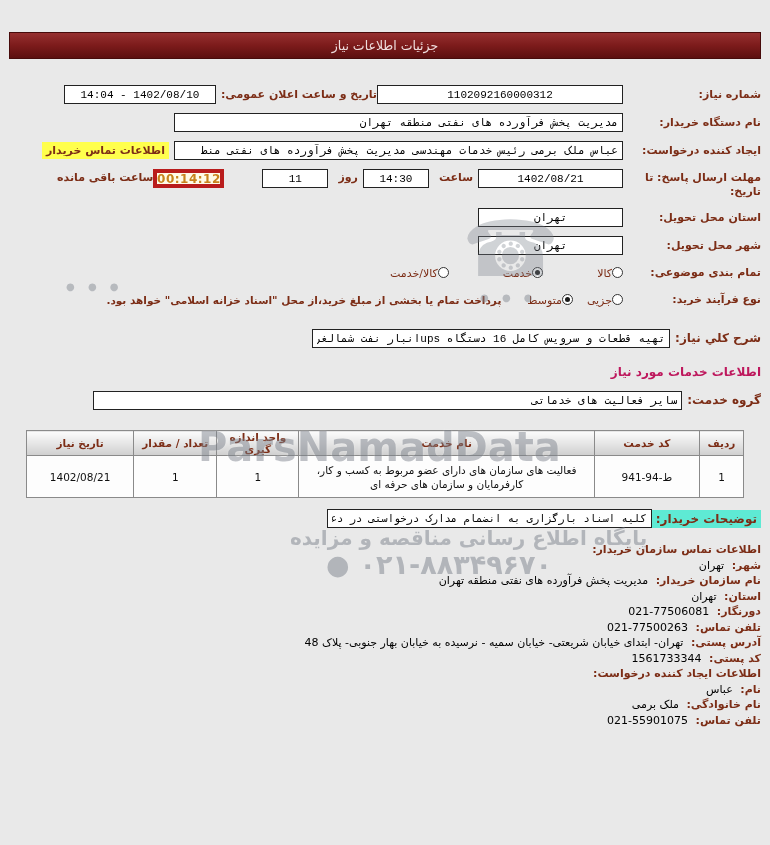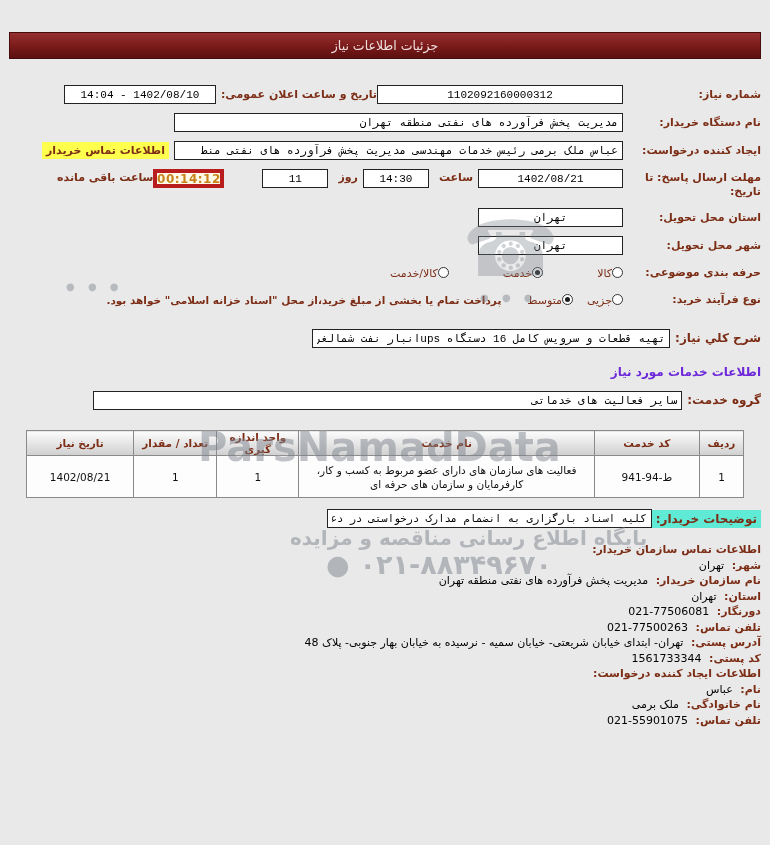--- a/index.html
+++ b/index.html
@@ -25,21 +25,21 @@
 .link{background:#ffff4d;color:#7c2d16;font-weight:bold;margin-right:5px;padding:2px 4px;white-space:nowrap;cursor:pointer}
 .countdown{width:71px;height:19px;margin-right:38px;background:#fffbe8;border:4px solid #b91c1c;color:#c8831c;font-weight:bold;font-size:12px;display:flex;align-items:center;justify-content:center;direction:ltr;letter-spacing:.5px;flex:none}
 .radio-item{display:flex;cursor:pointer}
 .cat .radio-item{margin-left:54px}
 .proc .radio-item{margin-left:14px}
 .radio{width:11px;height:11px;border:1px solid #333;border-radius:50%;background:#fff;display:inline-block;position:relative;flex:none}
 .radio.checked::after{content:"";position:absolute;left:2px;top:2px;right:2px;bottom:2px;background:#1b1b1b;border-radius:50%}
 .opt{color:#7c2d16;white-space:nowrap}
 .note{color:#7c2d16;font-weight:bold;margin-right:12px;white-space:nowrap;font-size:10.5px}
 .desc-row{margin-top:20px}
-.sect{margin:17px 9px 0;color:#6d28d9;font-weight:bold;font-size:12px}
+.sect{margin:17px 9px 0;color:#be185d;font-weight:bold;font-size:12px}
 .grow{margin-top:12px}
 .tbl{border-collapse:collapse;table-layout:fixed;width:718px;margin:20px 17px 0}
 .tbl th{background:linear-gradient(180deg,#fcfcfc,#cfcfcf);border:1px solid #8a8a8a;color:#7c2d16;font-size:10.5px;height:22px;padding:0 2px;font-weight:bold}
 .tbl td{border:1px solid #8a8a8a;background:rgba(255,255,255,.9);font-size:10.5px;text-align:center;height:42px;padding:2px 4px;color:#101010;line-height:14px}
 .c0{width:44px}.c1{width:105px}.c2{width:295px}.c3{width:82px}.c4{width:83px}.c5{width:107px}
 .notes-row{margin-top:11px}
 .contact{padding:14px 9px 0;line-height:15.5px}
 .cline .b{color:#7c2d16;font-weight:bold}
 .cline .v{color:#000;margin-right:4px}
 .wm{position:absolute;inset:0;z-index:5;pointer-events:none}
@@ -114,21 +114,21 @@
         <span class="lbl lblcol">استان محل تحویل:</span>
         <input type="text" readonly="" class="box w145 center" value="تهران" style="">
       </div>
 
       <div class="frow">
         <span class="lbl lblcol">شهر محل تحویل:</span>
         <input type="text" readonly="" class="box w145 center" value="تهران" style="">
       </div>
 
       <div class="frow cat">
-        <span class="lbl lblcol">حرفه بندی موضوعی:</span>
+        <span class="lbl lblcol">تمام بندی موضوعی:</span>
         <label class="radio-item">
           <span class="radio"></span>
           <span class="opt">کالا</span>
         </label>
         <label class="radio-item">
           <span class="radio checked"></span>
           <span class="opt">خدمت</span>
         </label>
         <label class="radio-item">
           <span class="radio"></span>

